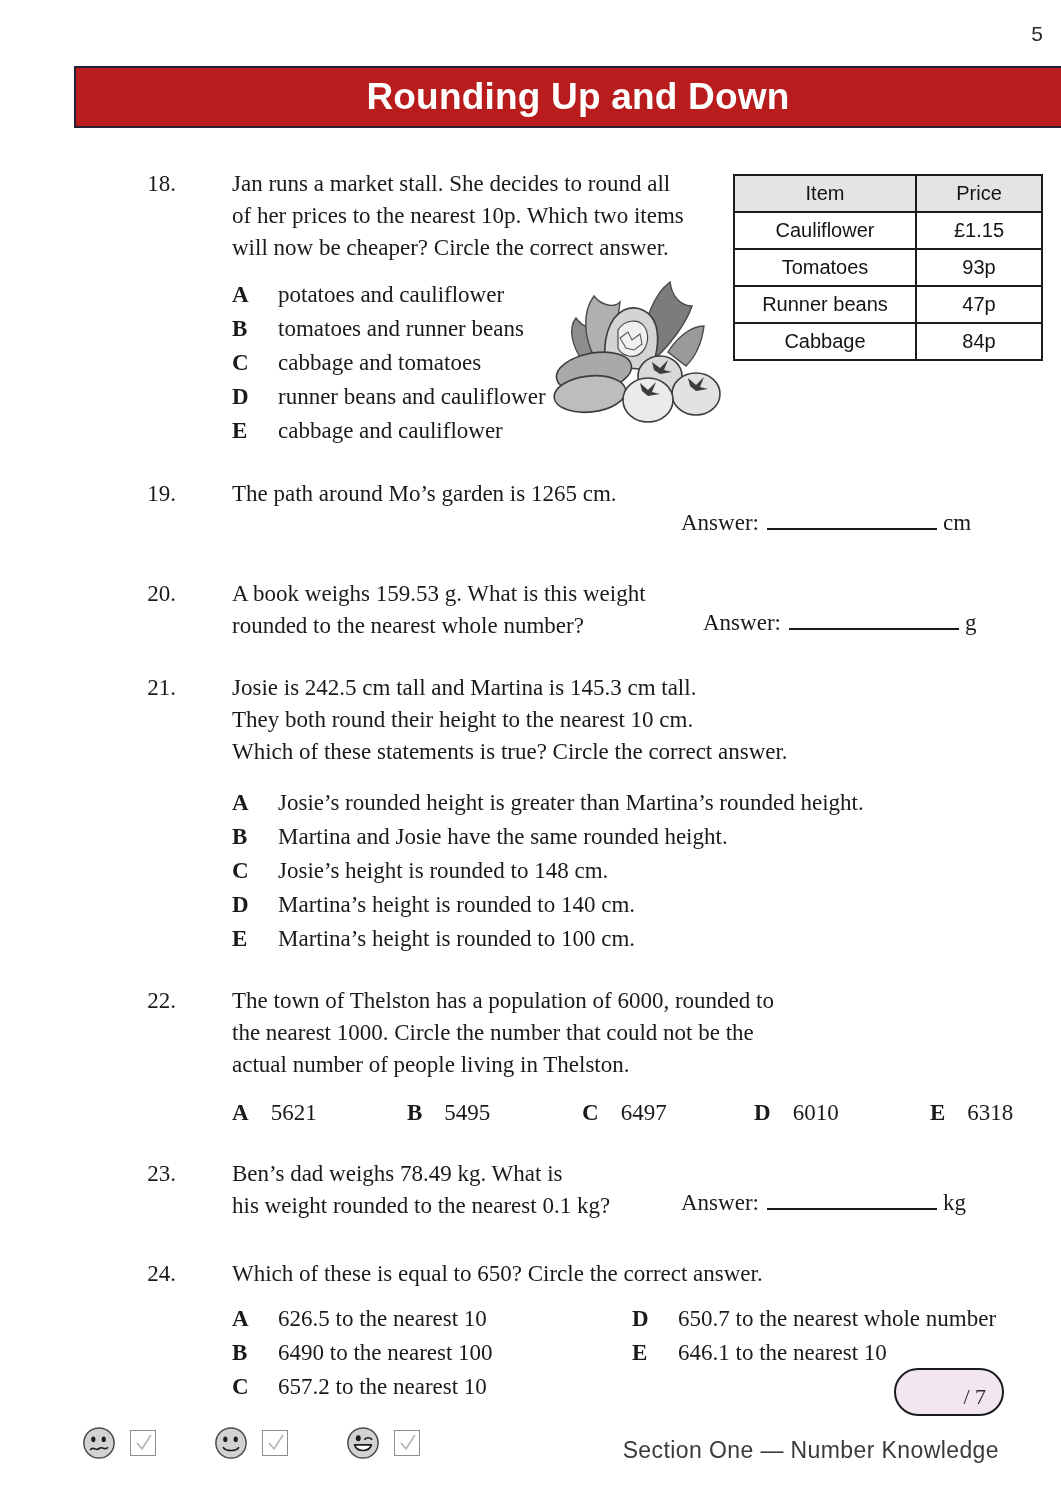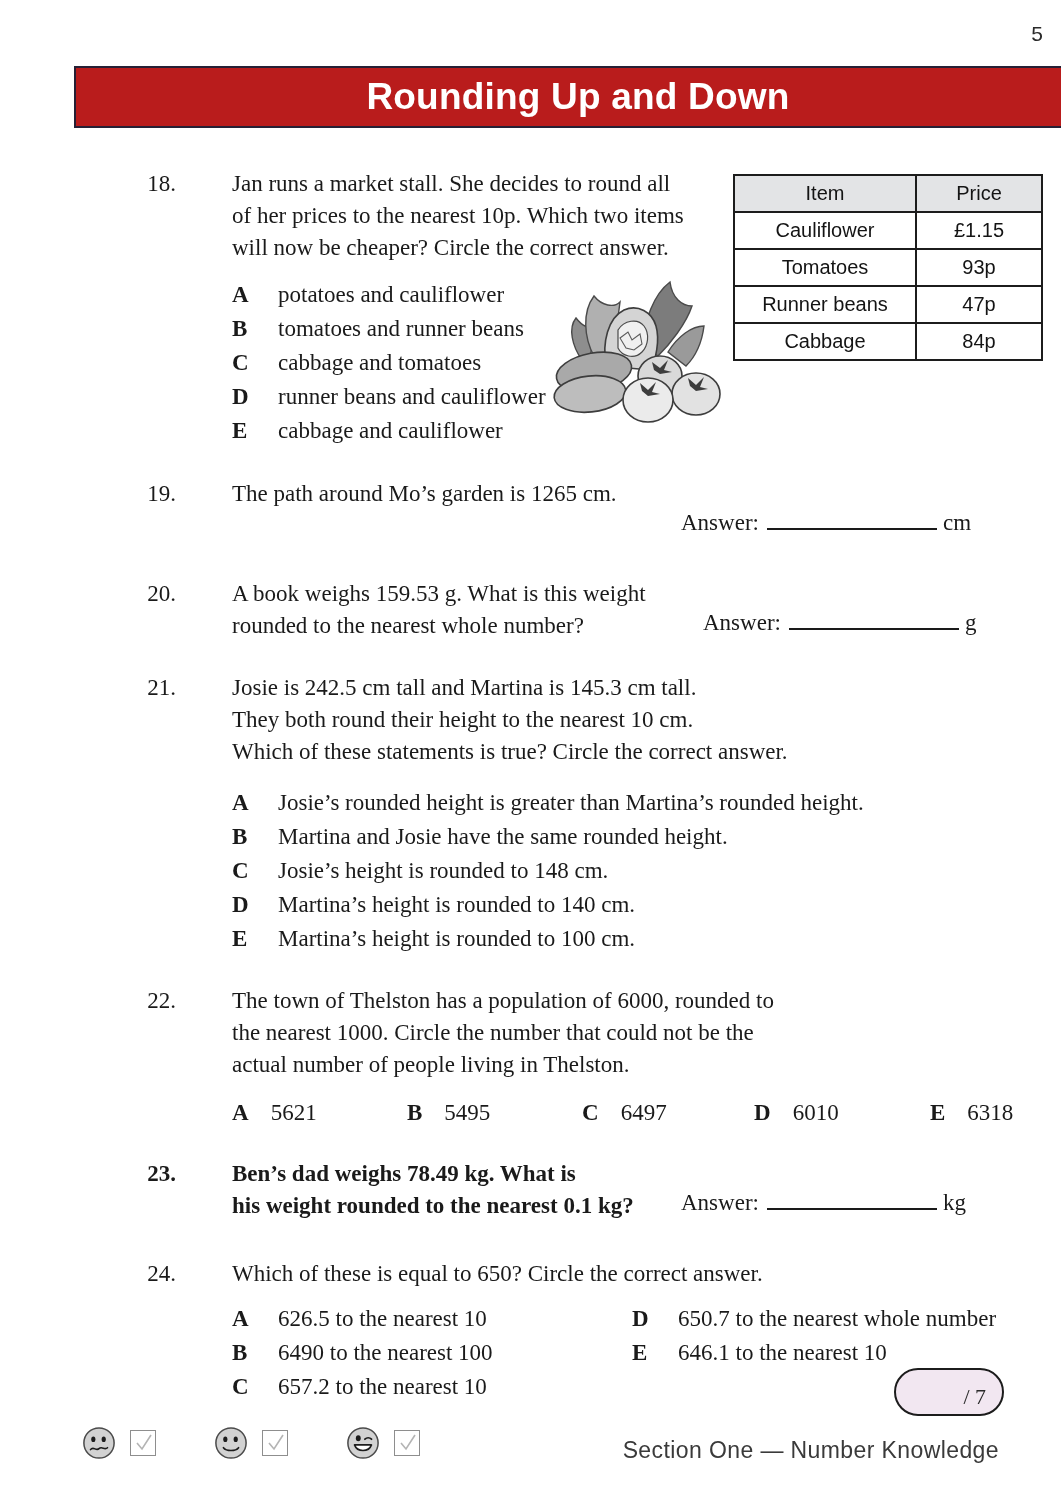--- a/index.html
+++ b/index.html
@@ -393,21 +393,21 @@
           <span>6010</span>
         </div>
         <div class="cell">
           <span class="l">E</span>
           <span>6318</span>
         </div>
       </div>
     </div>
   </div>
 
-  <div class="q" style="left:116px; top:1158px;font-weight:bold;">
+  <div class="q" style="left:116px; top:1158px;">
     <div class="q-num">23.</div>
     <div class="q-body">
       <div class="line">Ben’s dad weighs 78.49 kg.  What is</div>
       <div class="line">his weight rounded to the nearest 0.1 kg?</div>
     </div>
   </div>
   <div class="answer" style="left:681px; top:1190px;">
     <span class="lbl">Answer:</span>
     <span class="rule"></span>
     <span class="unit">kg</span>

